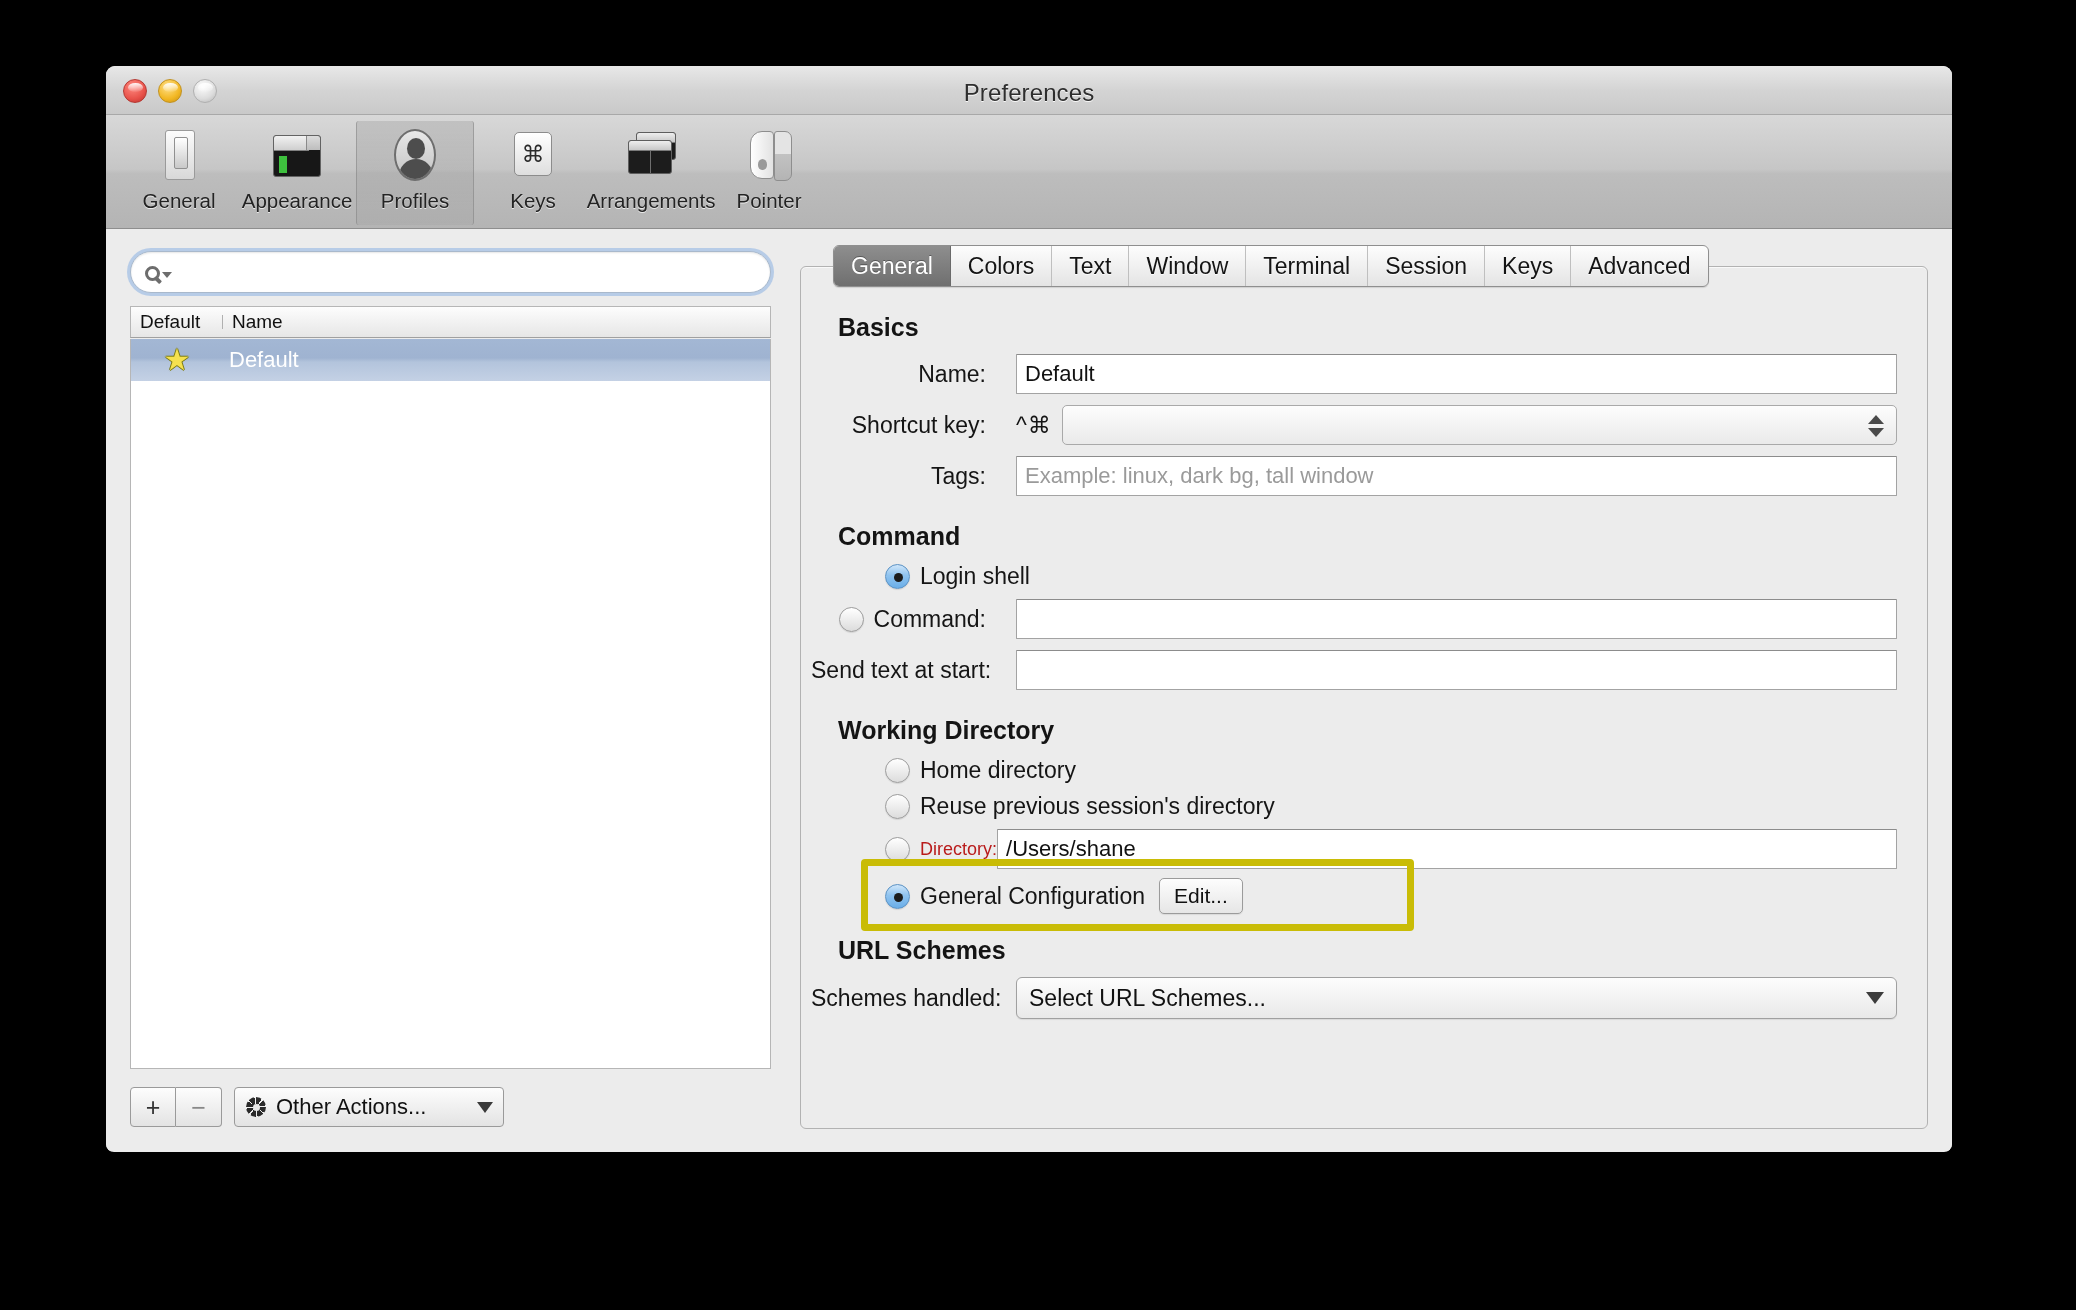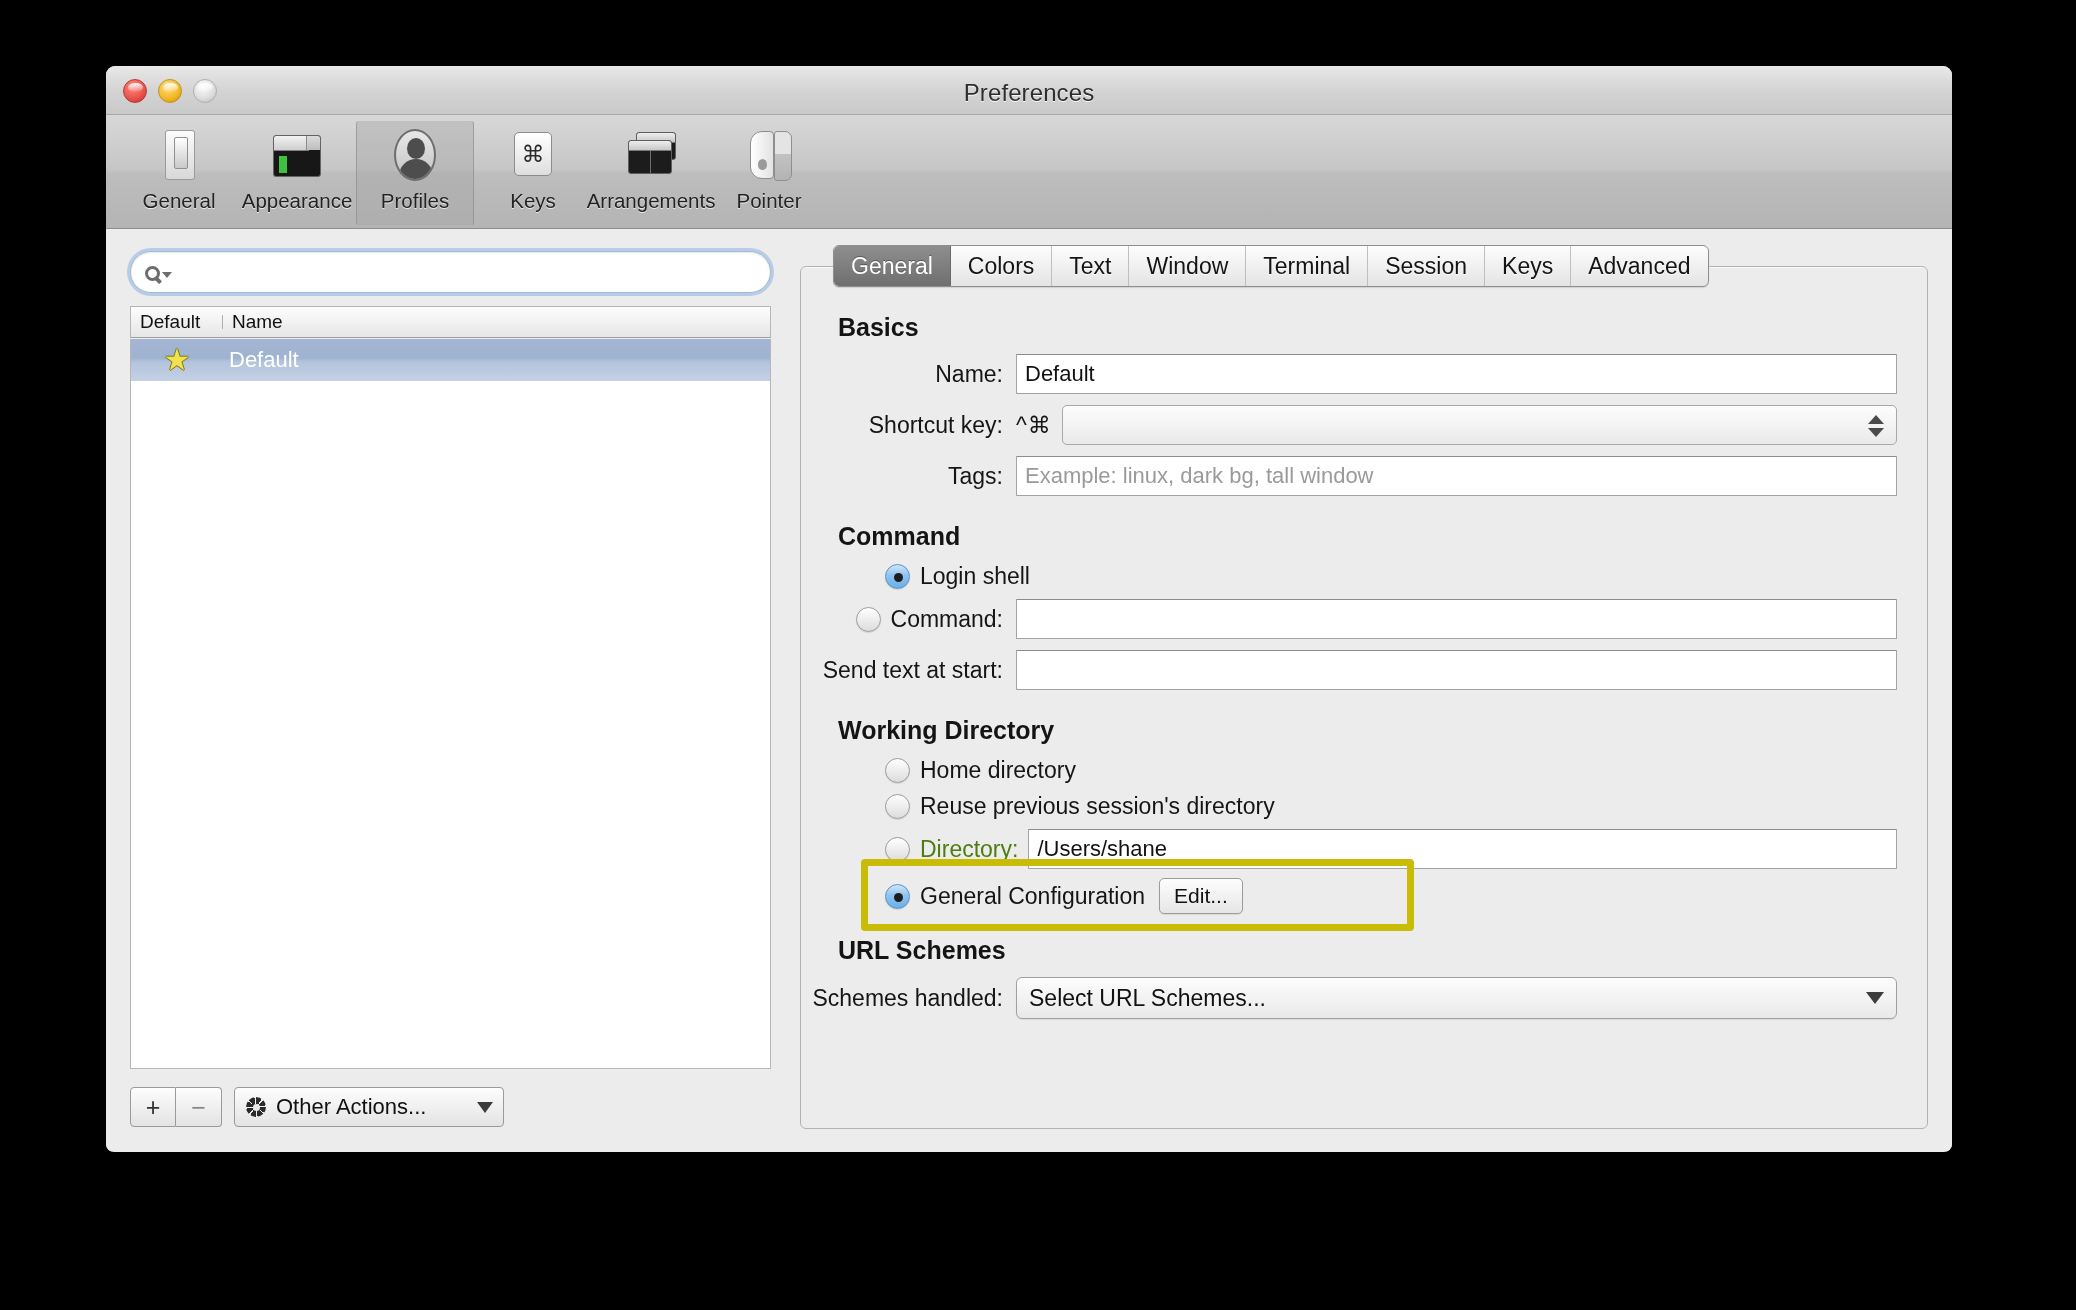--- a/index.html
+++ b/index.html
@@ -470,21 +470,21 @@
 
   .form-row {
     display: flex;
     align-items: center;
     margin-bottom: 11px;
     position: relative;
   }
   .flabel {
     width: 205px;
     text-align: right;
-    padding-right: 13px;
+    padding-right: 30px;
     font-size: 23px;
     color: #151515;
     white-space: nowrap;
     flex: none;
   }
   .tfield {
     flex: 1;
     height: 40px;
     background: #ffffff;
     border: 1px solid #a3a3a3;
@@ -566,23 +566,23 @@
     white-space: nowrap;
   }
 
   .dir-row {
     display: flex;
     align-items: center;
     padding-left: 74px;
     margin-bottom: 9px;
   }
   .dir-label {
-    font-size: 23px;
-    color: #4d7c0f;
-    margin-right: 10px;
+    font-size: 18px;
+    color: #b91c1c;
+    margin-right: 0;
     white-space: nowrap;
   }
 
   .edit-btn {
     margin-left: 14px;
     height: 36px;
     padding: 0 14px;
     background: linear-gradient(to bottom, #fdfdfd, #e6e6e6);
     border: 1px solid #9b9b9b;
     border-radius: 5px;

